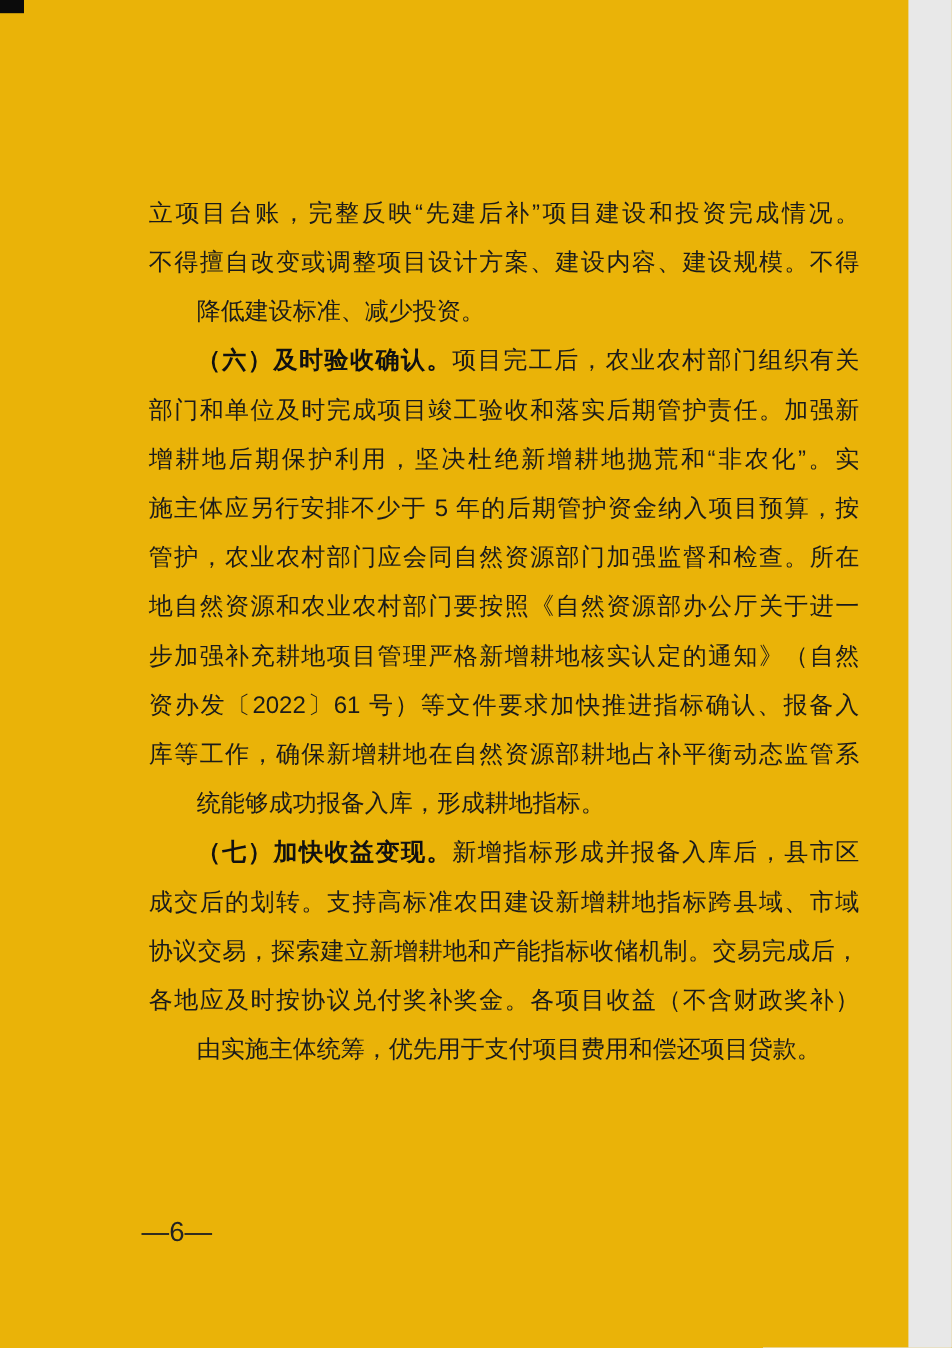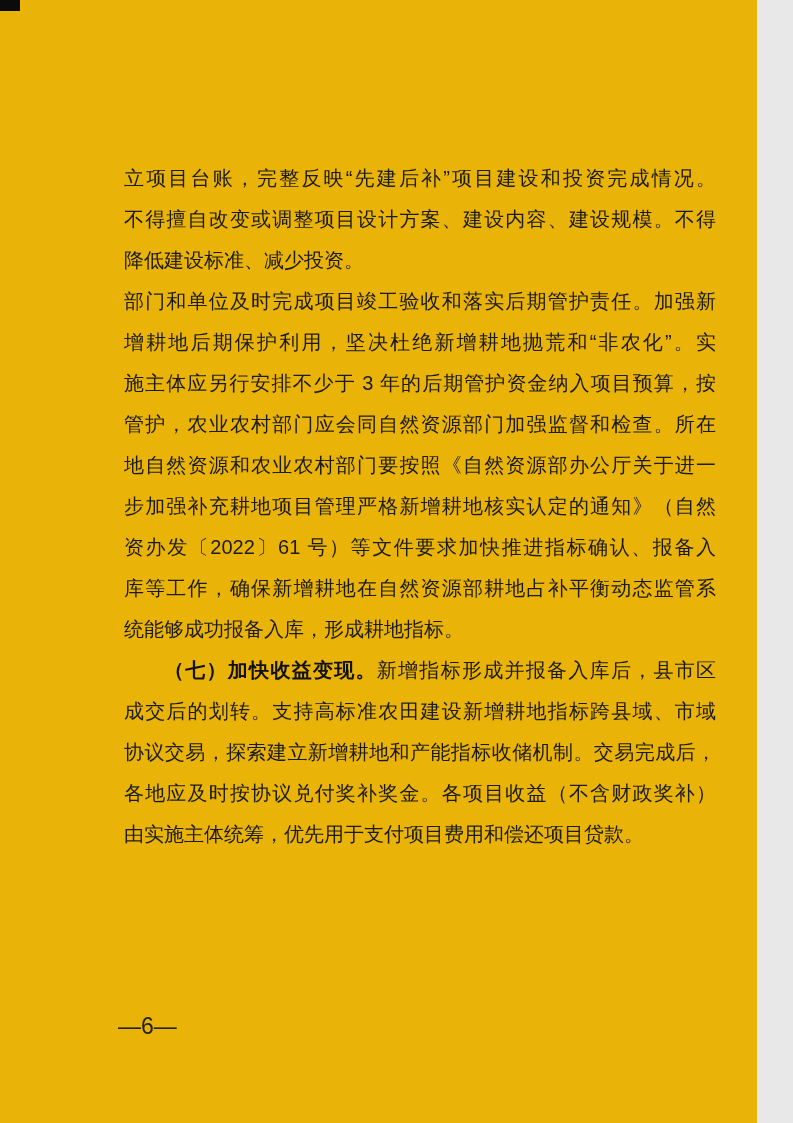--- a/index.html
+++ b/index.html
@@ -49,20 +49,21 @@
     color: #1b1b1b;
   }
   .line {
     height: 41px;
     text-align: justify;
     text-align-last: justify;
     white-space: normal;
   }
   .line.last {
     text-align-last: left;
+    margin-left: 40px;
   }
   .line.indent {
     text-indent: 2em;
   }
   .lead {
     font-weight: bold;
     color: #111;
   }
   .page-number {
     position: absolute;
@@ -77,23 +78,24 @@
 <body>
 
 <div class="page">
   <div class="corner-mark"></div>
   <div class="scan-line"></div>
   <div class="scan-line-dark"></div>
   <div class="content">
       <div class="line"><span>立项目台账，完整反映“先建后补”项目建设和投资完成情况。</span></div>
       <div class="line"><span>不得擅自改变或调整项目设计方案、建设内容、建设规模。不得</span></div>
       <div class="line last"><span>降低建设标准、减少投资。</span></div>
+      <div class="line indent"><span class="lead">（六）及时验收确认。</span><span>项目完工后，农业农村部门组织有关</span></div>
       <div class="line"><span>部门和单位及时完成项目竣工验收和落实后期管护责任。加强新</span></div>
       <div class="line"><span>增耕地后期保护利用，坚决杜绝新增耕地抛荒和“非农化”。实</span></div>
-      <div class="line"><span>施主体应另行安排不少于 3 年的后期管护资金纳入项目预算，按</span></div>
+      <div class="line"><span>施主体应另行安排不少于 5 年的后期管护资金纳入项目预算，按</span></div>
       <div class="line"><span>管护，农业农村部门应会同自然资源部门加强监督和检查。所在</span></div>
       <div class="line"><span>地自然资源和农业农村部门要按照《自然资源部办公厅关于进一</span></div>
       <div class="line"><span>步加强补充耕地项目管理严格新增耕地核实认定的通知》（自然</span></div>
       <div class="line"><span>资办发〔2022〕61 号）等文件要求加快推进指标确认、报备入</span></div>
       <div class="line"><span>库等工作，确保新增耕地在自然资源部耕地占补平衡动态监管系</span></div>
       <div class="line last"><span>统能够成功报备入库，形成耕地指标。</span></div>
       <div class="line indent"><span class="lead">（七）加快收益变现。</span><span>新增指标形成并报备入库后，县市区</span></div>
       <div class="line"><span>成交后的划转。支持高标准农田建设新增耕地指标跨县域、市域</span></div>
       <div class="line"><span>协议交易，探索建立新增耕地和产能指标收储机制。交易完成后，</span></div>
       <div class="line"><span>各地应及时按协议兑付奖补奖金。各项目收益（不含财政奖补）</span></div>

